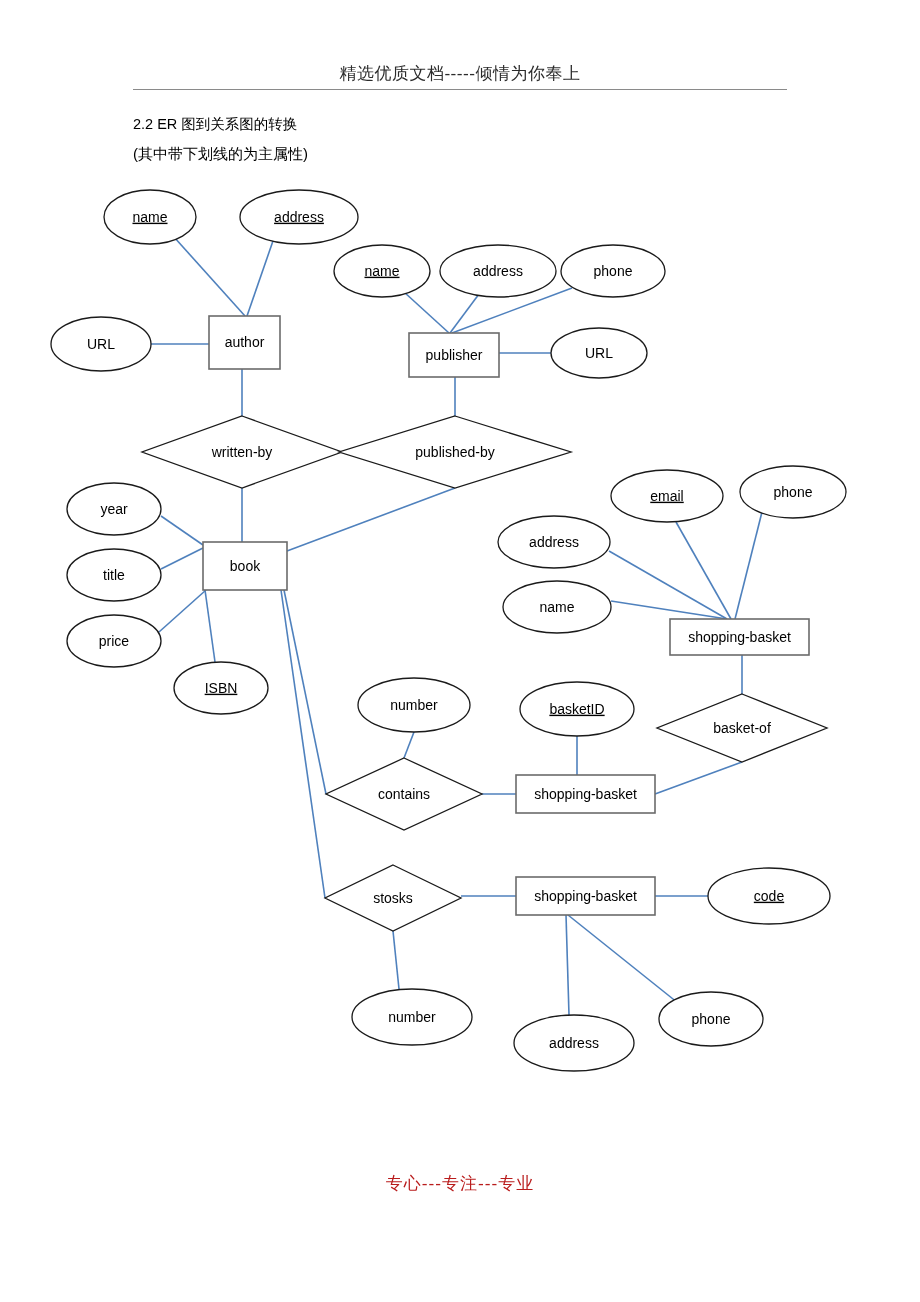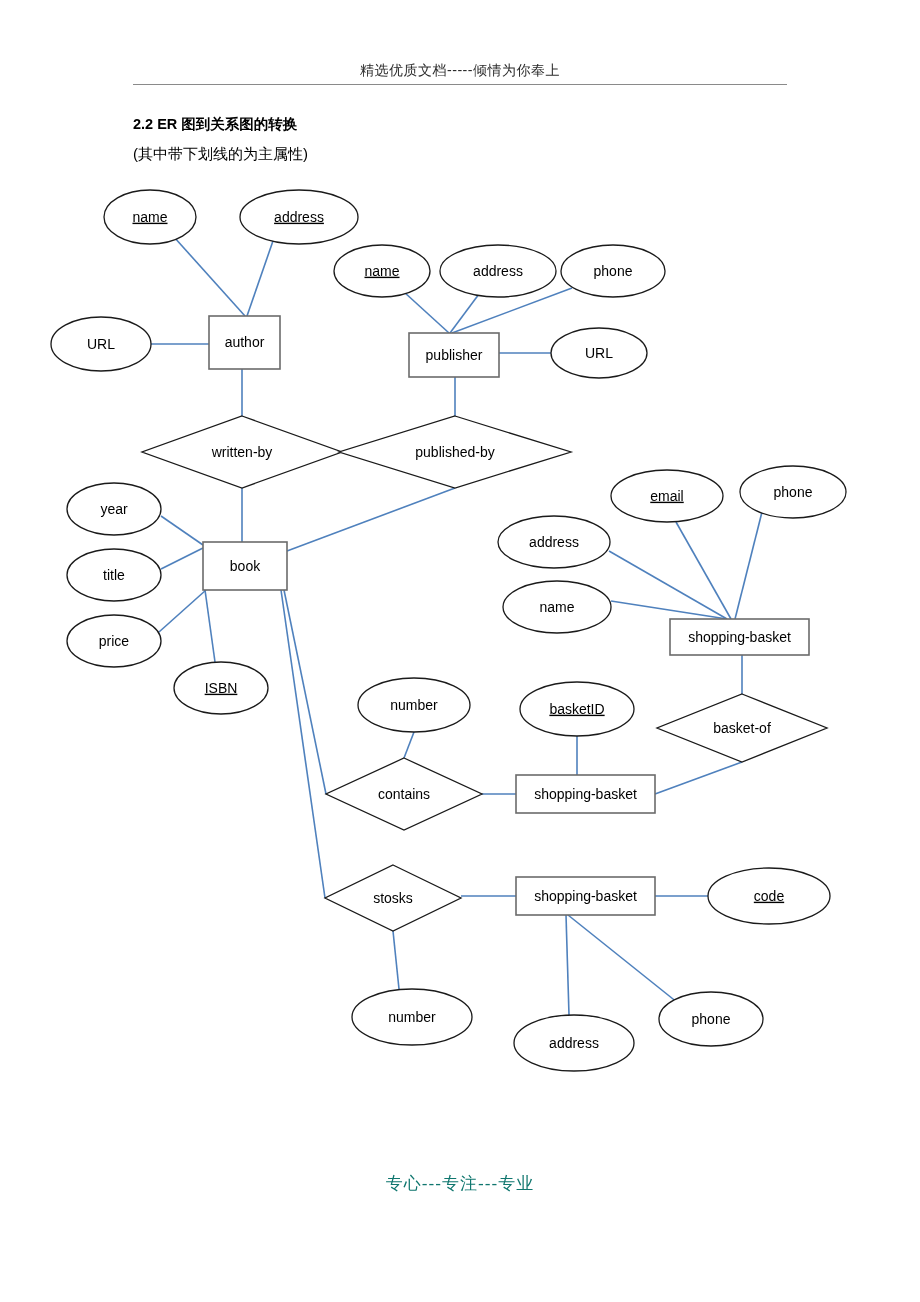--- a/index.html
+++ b/index.html
@@ -22,37 +22,37 @@
   
   #page-header {
     position: absolute;
     left: 133px;
     top: 62px;
     width: 654px;
     text-align: center;
   }
   #header-text {
     font-family: "DejaVu Serif", "Liberation Serif", serif;
-    font-size: 14px;
+    font-size: 17px;
     color: #2b2b2b;
     letter-spacing: 0.5px;
     white-space: nowrap;
   }
   #header-rule {
     margin-top: 4px;
     border-bottom: 1px solid #8a8a8a;
     width: 100%;
   }
   
   #section-title {
     position: absolute;
     left: 133px;
     top: 115px;
     font-size: 14.5px;
-    font-weight: bold;
+    font-weight: normal;
     color: #000;
     white-space: nowrap;
   }
   #section-note {
     position: absolute;
     left: 133px;
     top: 145px;
     font-size: 15px;
     color: #000;
     white-space: nowrap;
@@ -61,21 +61,21 @@
   #page-footer {
     position: absolute;
     left: 0;
     top: 1172px;
     width: 920px;
     text-align: center;
   }
   #footer-text {
     font-family: "DejaVu Serif", "Liberation Serif", serif;
     font-size: 17px;
-    color: #0f766e;
+    color: #b91c1c;
     letter-spacing: 1px;
   }
   
   #diagram-svg {
     position: absolute;
     left: 0;
     top: 0;
     width: 920px;
     height: 1302px;
   }

